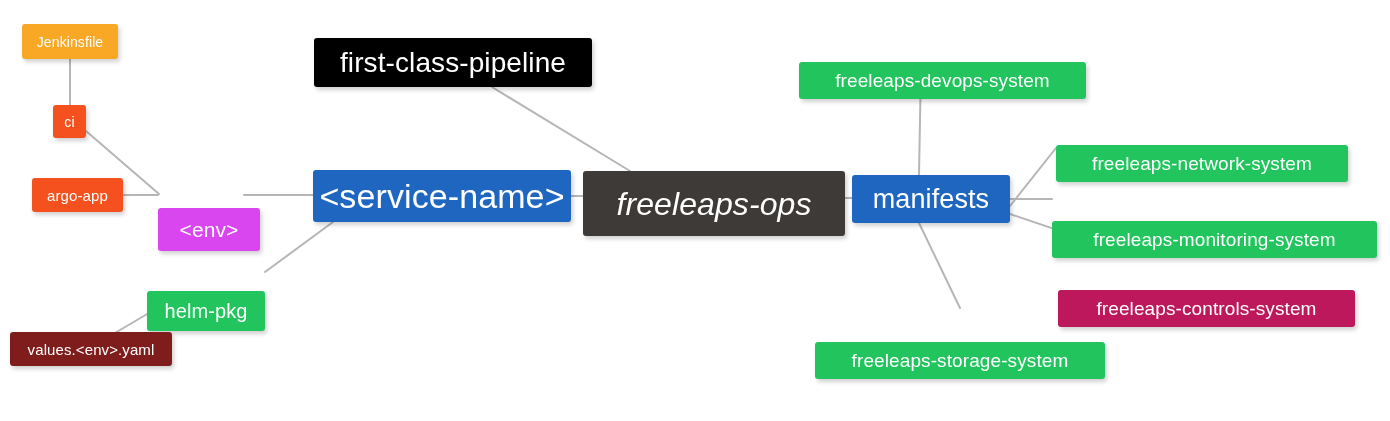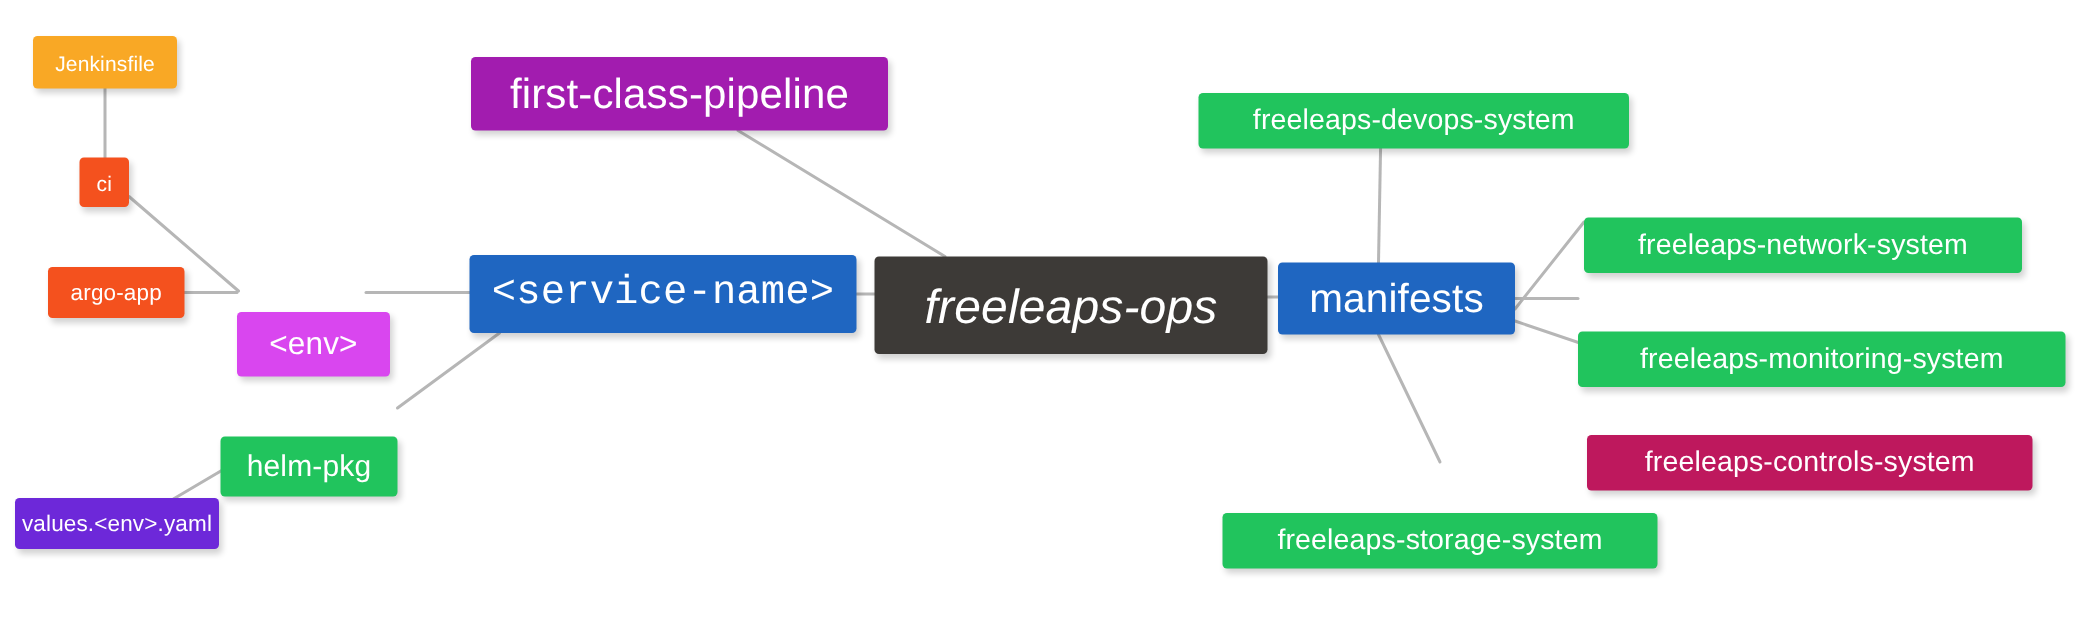--- a/index.html
+++ b/index.html
@@ -81,28 +81,28 @@
       </div>
       <div class="node c-red" style="left: 32px; top: 178px; width: 91px; height: 34px; background: rgb(244, 81, 30);">
         <span class="node-label" style="font-size: 15px;">argo-app</span>
       </div>
       <div class="node c-green" style="left: 158px; top: 174px; width: 102px; height: 43px; background: #d946ef;">
         <span class="node-label" style="font-size: 21px;">&lt;env&gt;</span>
       </div>
       <div class="node c-green" style="left: 147px; top: 257px; width: 118px; height: 40px; background: rgb(33, 196, 93);">
         <span class="node-label" style="font-size: 20px;">helm-pkg</span>
       </div>
-      <div class="node c-red" style="left: 10px; top: 332px; width: 136px; height: 34px; background: #6d28d9;">
+      <div class="node c-red" style="left: 10px; top: 332px; width: 162px; height: 34px; background: #7f1d1d;">
         <span class="node-label" style="font-size: 15px;">values.&lt;env&gt;.yaml</span>
       </div>
-      <div class="node c-blue" style="left: 314px; top: 38px; width: 278px; height: 49px; background: #a21caf;">
+      <div class="node c-blue" style="left: 314px; top: 38px; width: 278px; height: 49px; background: #000000;">
         <span class="node-label" style="font-size: 28px;">first-class-pipeline</span>
       </div>
       <div class="node c-blue" style="left: 313px; top: 170px; width: 258px; height: 52px; background: rgb(31, 102, 193);">
-        <span class="node-label" style="font-size: 27px; font-family: Liberation Mono, monospace;">&lt;service-name&gt;</span>
+        <span class="node-label" style="font-size: 34px;">&lt;service-name&gt;</span>
       </div>
       <div class="node c-dark" style="left: 583px; top: 171px; width: 262px; height: 65px; background: rgb(61, 58, 55);">
         <span class="node-label" style="font-size: 32px;">freeleaps-ops</span>
       </div>
       <div class="node c-blue" style="left: 852px; top: 175px; width: 158px; height: 48px; background: rgb(31, 102, 193);">
         <span class="node-label" style="font-size: 27px;">manifests</span>
       </div>
       <div class="node c-green" style="left: 799px; top: 28px; width: 287px; height: 37px; background: rgb(33, 196, 93);">
         <span class="node-label" style="font-size: 19px;">freeleaps-devops-system</span>
       </div>

